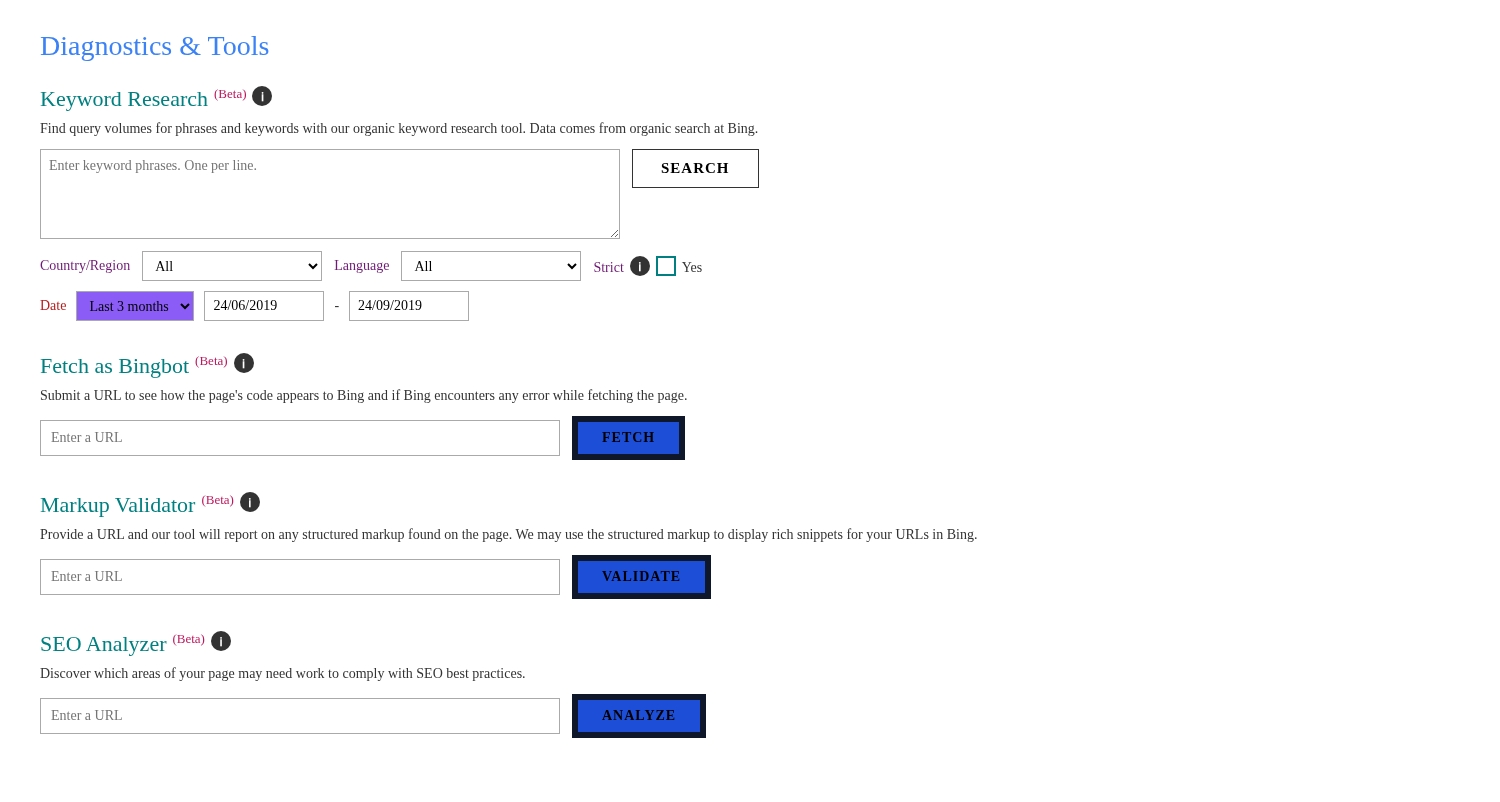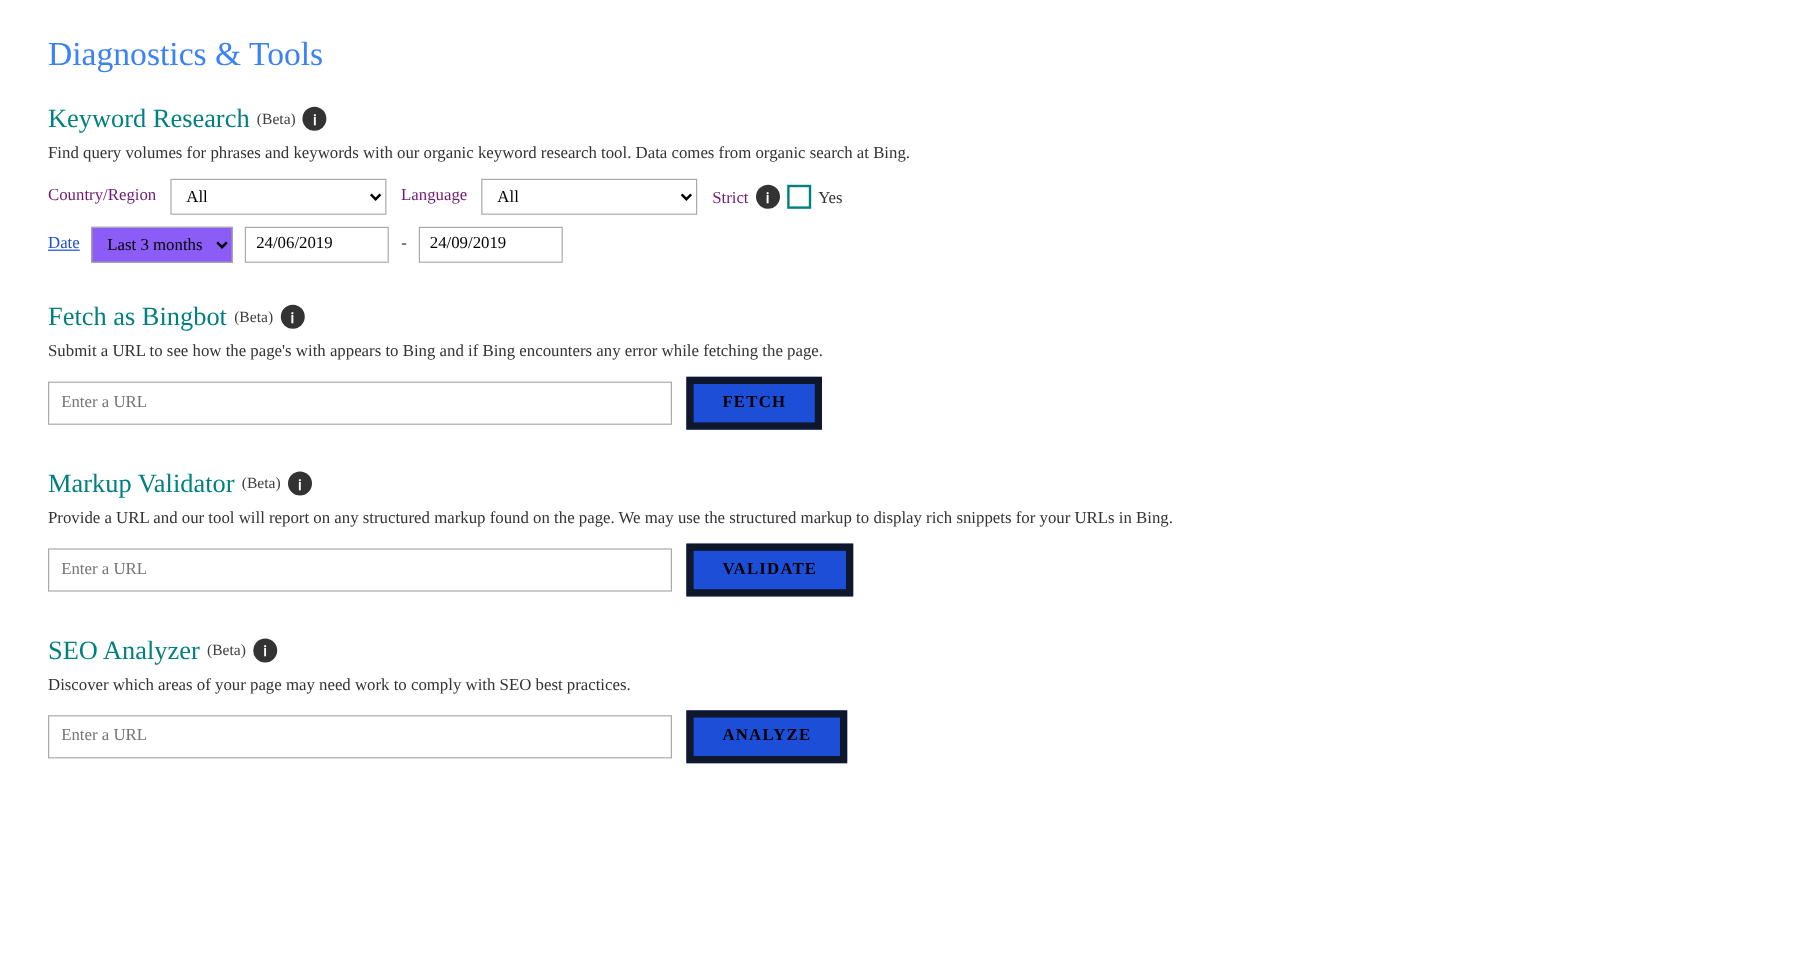--- a/index.html
+++ b/index.html
@@ -14,33 +14,33 @@
       font-size: 28px;
       font-weight: normal;
       margin-bottom: 24px;
       color: #3b82f6;
     }
     .section {
       margin-bottom: 32px;
     }
     .section-heading {
       display: flex;
-      align-items: center;
+      align-items: flex-start;
       gap: 6px;
       margin-bottom: 6px;
     }
     .section-title {
       font-size: 22px;
       color: #008080;
       font-weight: normal;
       font-family: Georgia, serif;
     }
     .beta-label {
       font-size: 13px;
-      color: #404040;
+      color: #be185d;
     }
     .info-icon {
       display: inline-flex;
       align-items: center;
       justify-content: center;
       width: 20px;
       height: 20px;
       background: #333;
       color: #fff;
       border-radius: 50%;
@@ -121,22 +121,21 @@
       color: #333;
     }
     .date-row {
       display: flex;
       align-items: center;
       gap: 10px;
       margin-bottom: 8px;
     }
     .date-label {
       font-size: 14px;
-      color: #1d4ed8;
-      text-decoration: underline;
+      color: #b91c1c;
     }
     select.date-range-select {
       border: 1px solid #aaa;
       padding: 4px 8px;
       font-size: 14px;
       font-family: Georgia, serif;
       background: #8b5cf6;
       height: 30px;
     }
     input.date-input {
@@ -182,20 +181,24 @@
 <h1 class="page-title">Diagnostics &amp; Tools</h1>
 
 <div class="section">
   <div class="section-heading">
     <span class="section-title">Keyword Research</span>
     <span class="beta-label">(Beta)</span>
     <span class="info-icon">ℹ</span>
   </div>
   <p class="section-desc">Find query volumes for phrases and keywords with our organic keyword research tool. Data comes from organic search at Bing.</p>
 
+  <div class="keyword-area">
+    <textarea class="keyword-input" placeholder="Enter keyword phrases. One per line." style=""></textarea>
+    <button class="search-btn">SEARCH</button>
+  </div>
 
   <div class="filters-row">
     <span class="filter-label">Country/Region</span>
     <select class="filter-select country-select">
       <option>All</option>
     </select>
     <span class="filter-label">Language</span>
     <select class="filter-select language-select">
       <option>All</option>
     </select>
@@ -217,21 +220,21 @@
     <input type="text" class="date-input" value="24/09/2019" style="">
   </div>
 </div>
 
 <div class="section">
   <div class="section-heading">
     <span class="section-title">Fetch as Bingbot</span>
     <span class="beta-label">(Beta)</span>
     <span class="info-icon">ℹ</span>
   </div>
-  <p class="section-desc">Submit a URL to see how the page's with appears to Bing and if Bing encounters any error while fetching the page.</p>
+  <p class="section-desc">Submit a URL to see how the page's code appears to Bing and if Bing encounters any error while fetching the page.</p>
   <div class="url-row">
     <input type="text" class="url-input" placeholder="Enter a URL" style="">
     <button class="action-btn">FETCH</button>
   </div>
 </div>
 
 <div class="section">
   <div class="section-heading">
     <span class="section-title">Markup Validator</span>
     <span class="beta-label">(Beta)</span>

